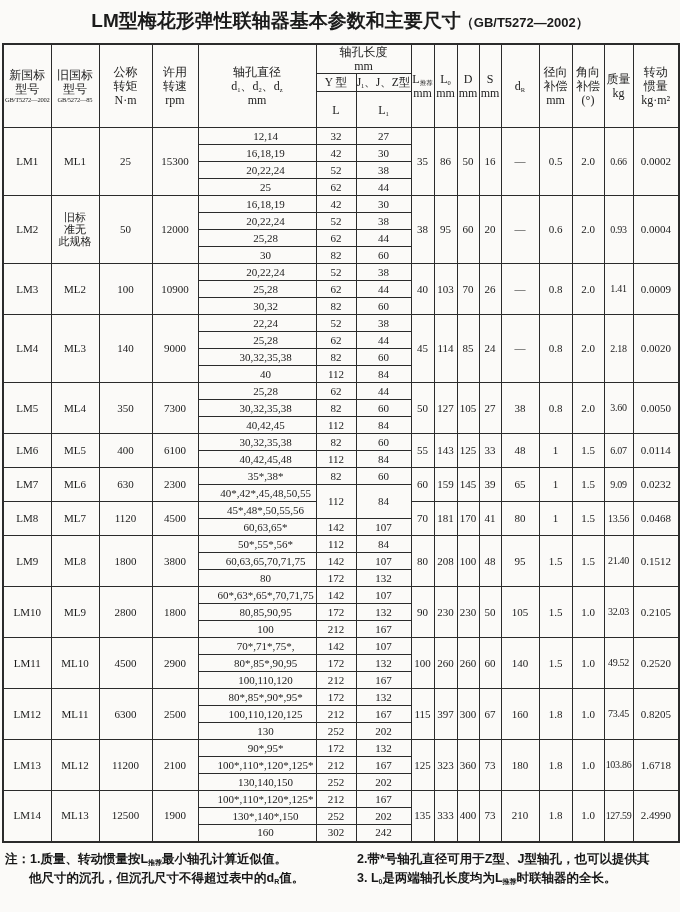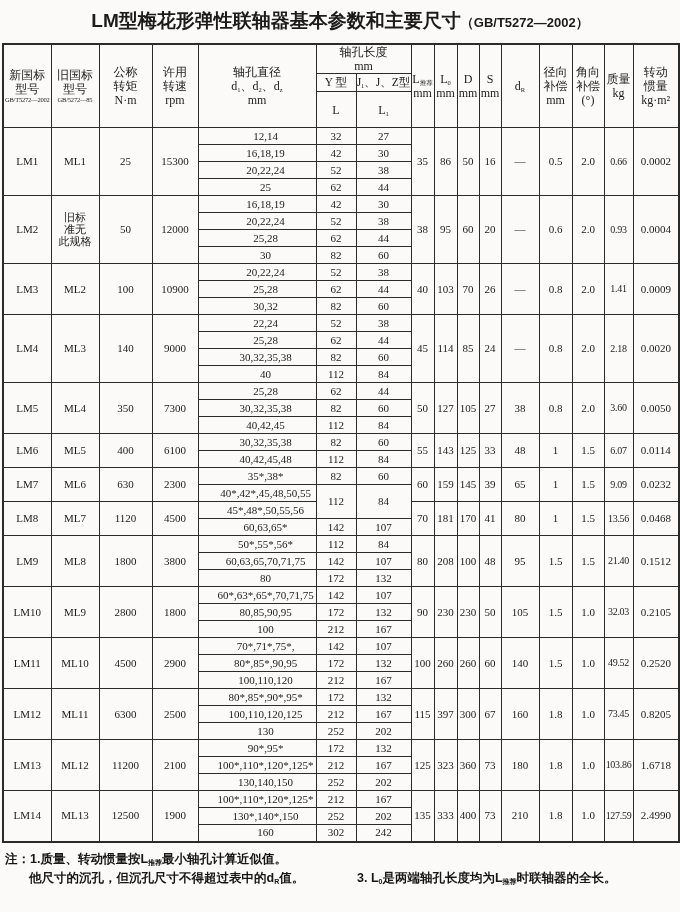--- a/index.html
+++ b/index.html
@@ -506,20 +506,21 @@
           <td class="al">160</td>
           <td>302</td>
           <td>242</td>
         </tr>
       </tbody>
   </table>
 
   <div class="notes">
     <div class="note-row">
       <span class="nl">注：1.质量、转动惯量按L<sub>推荐</sub>最小轴孔计算近似值。</span>
+      <span class="nr">2.带*号轴孔直径可用于Z型、J型轴孔，也可以提供其</span>
     </div>
     <div class="note-row">
       <span class="nl ind">他尺寸的沉孔，但沉孔尺寸不得超过表中的d<sub>R</sub>值。</span>
       <span class="nr">3. L<sub>0</sub>是两端轴孔长度均为L<sub>推荐</sub>时联轴器的全长。</span>
     </div>
   </div>
 
 </div>
 
 </body></html>

